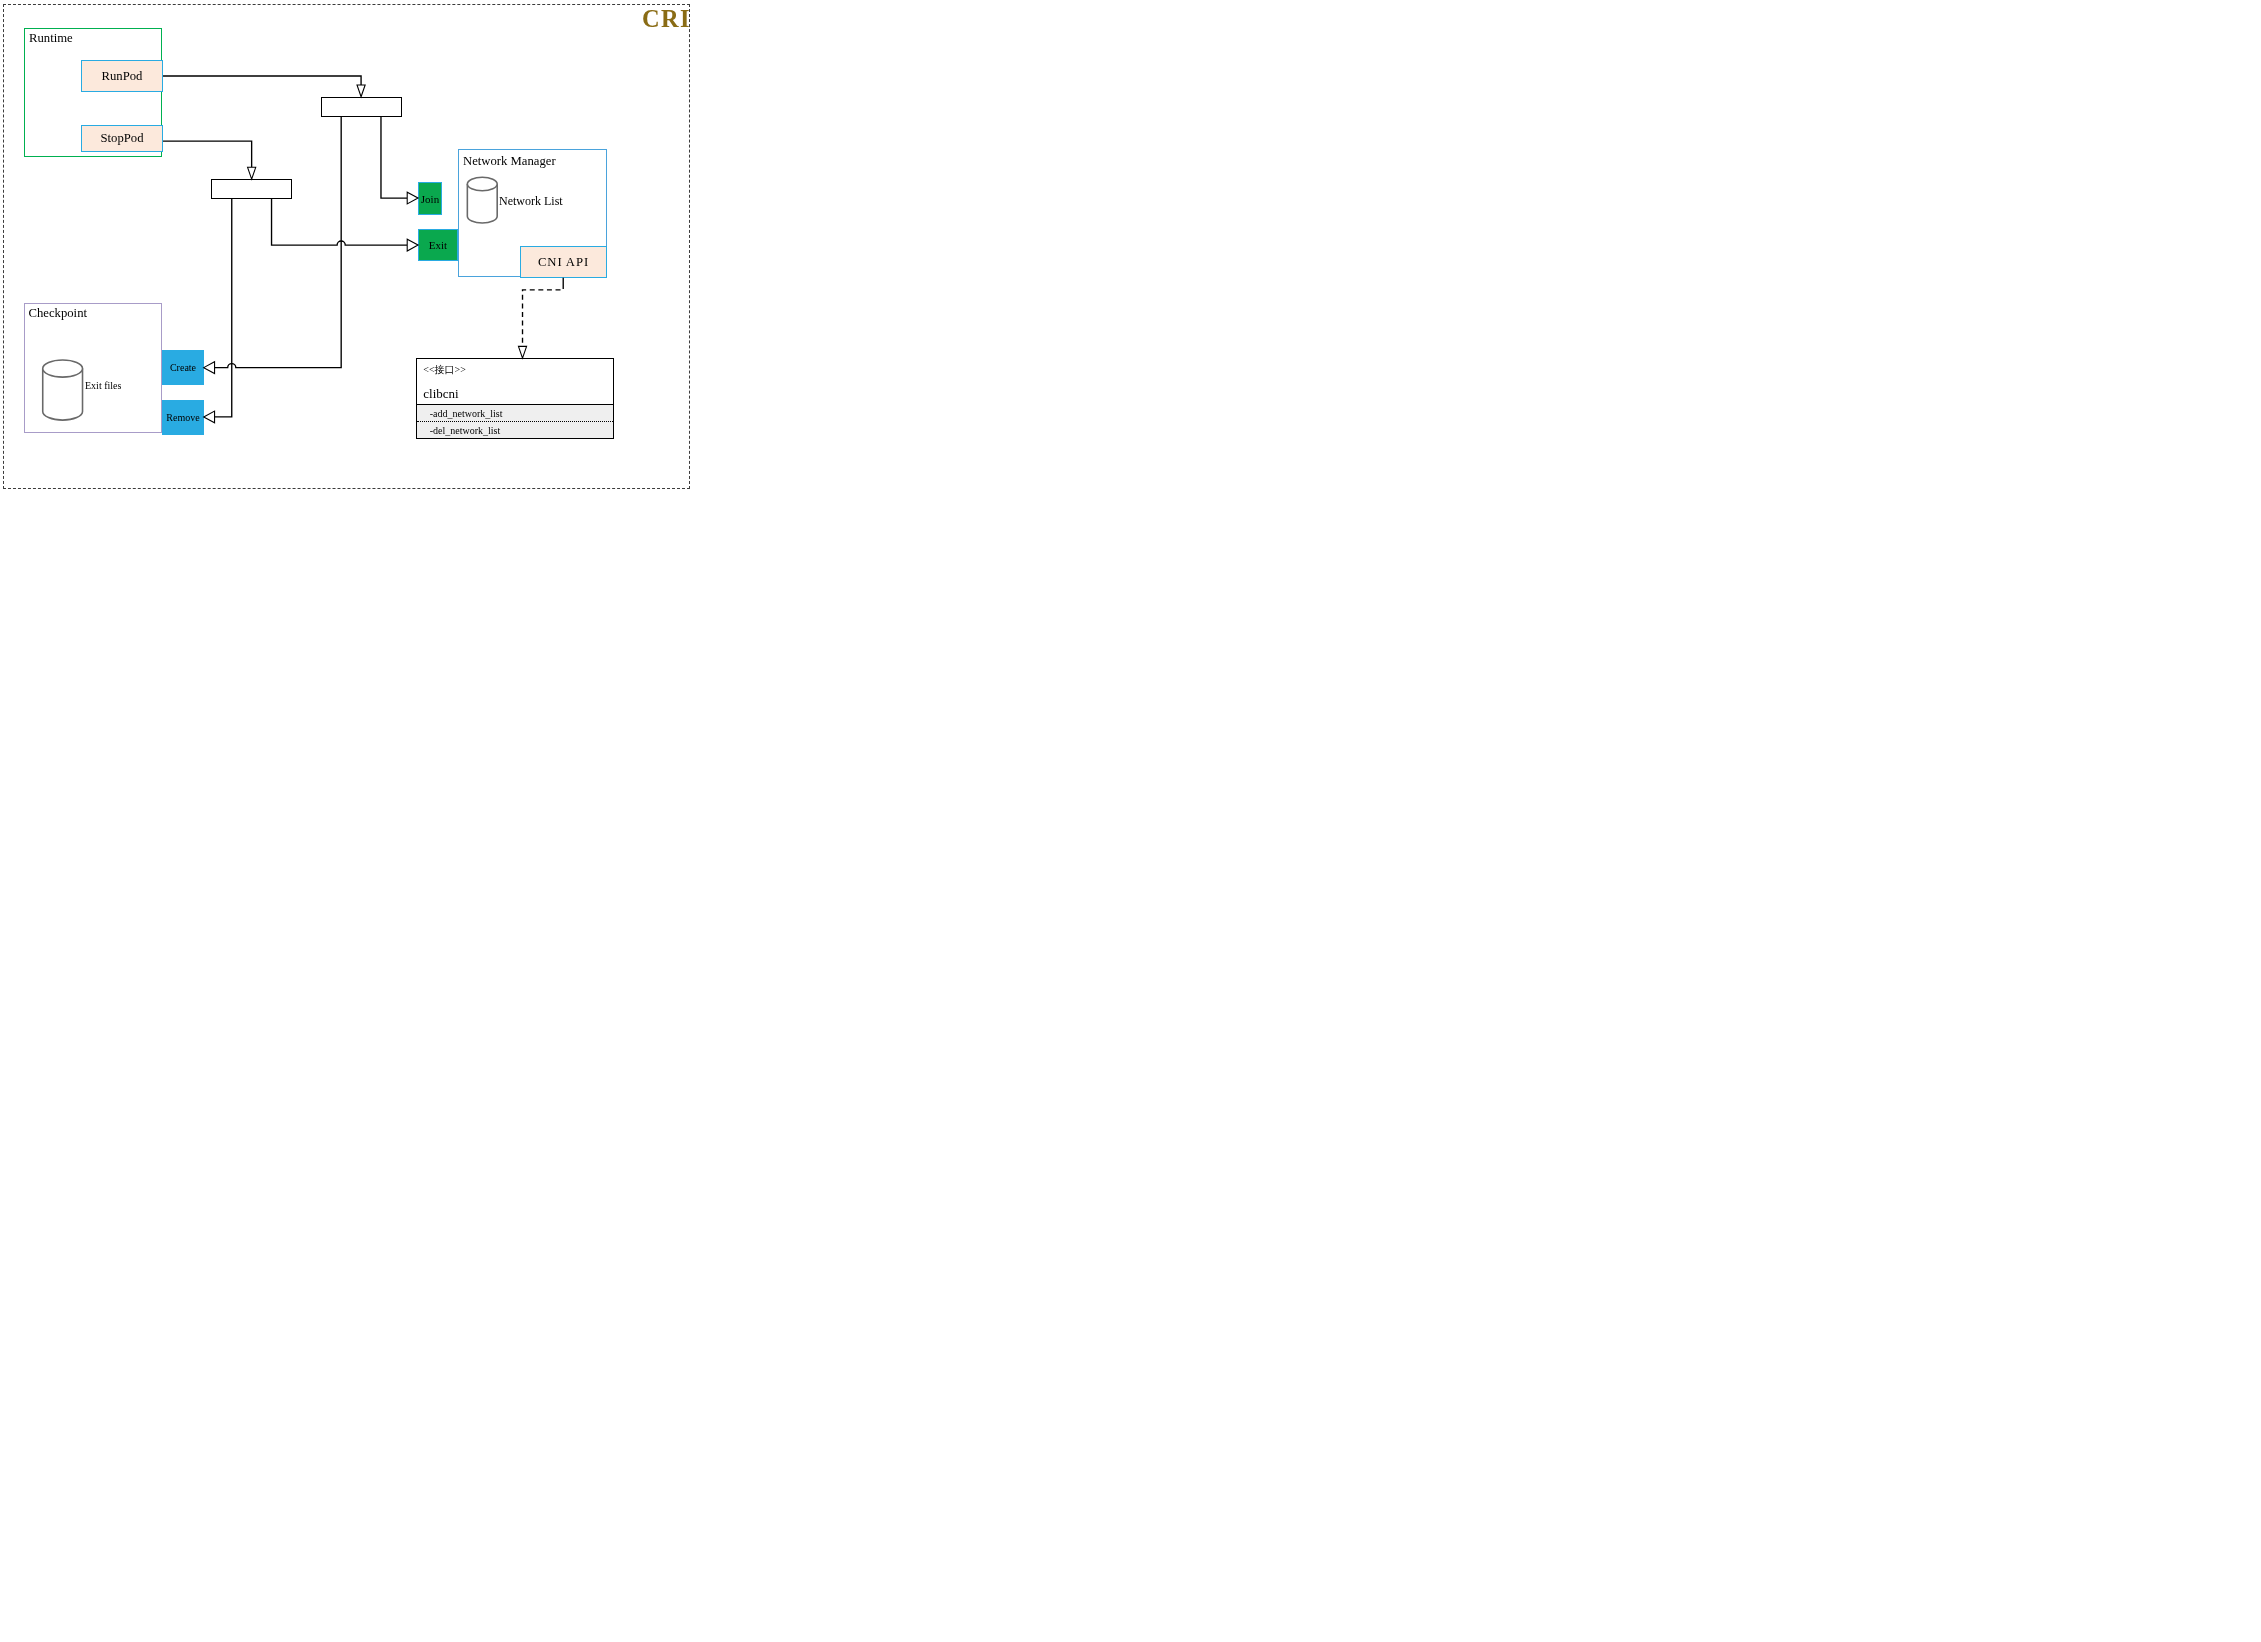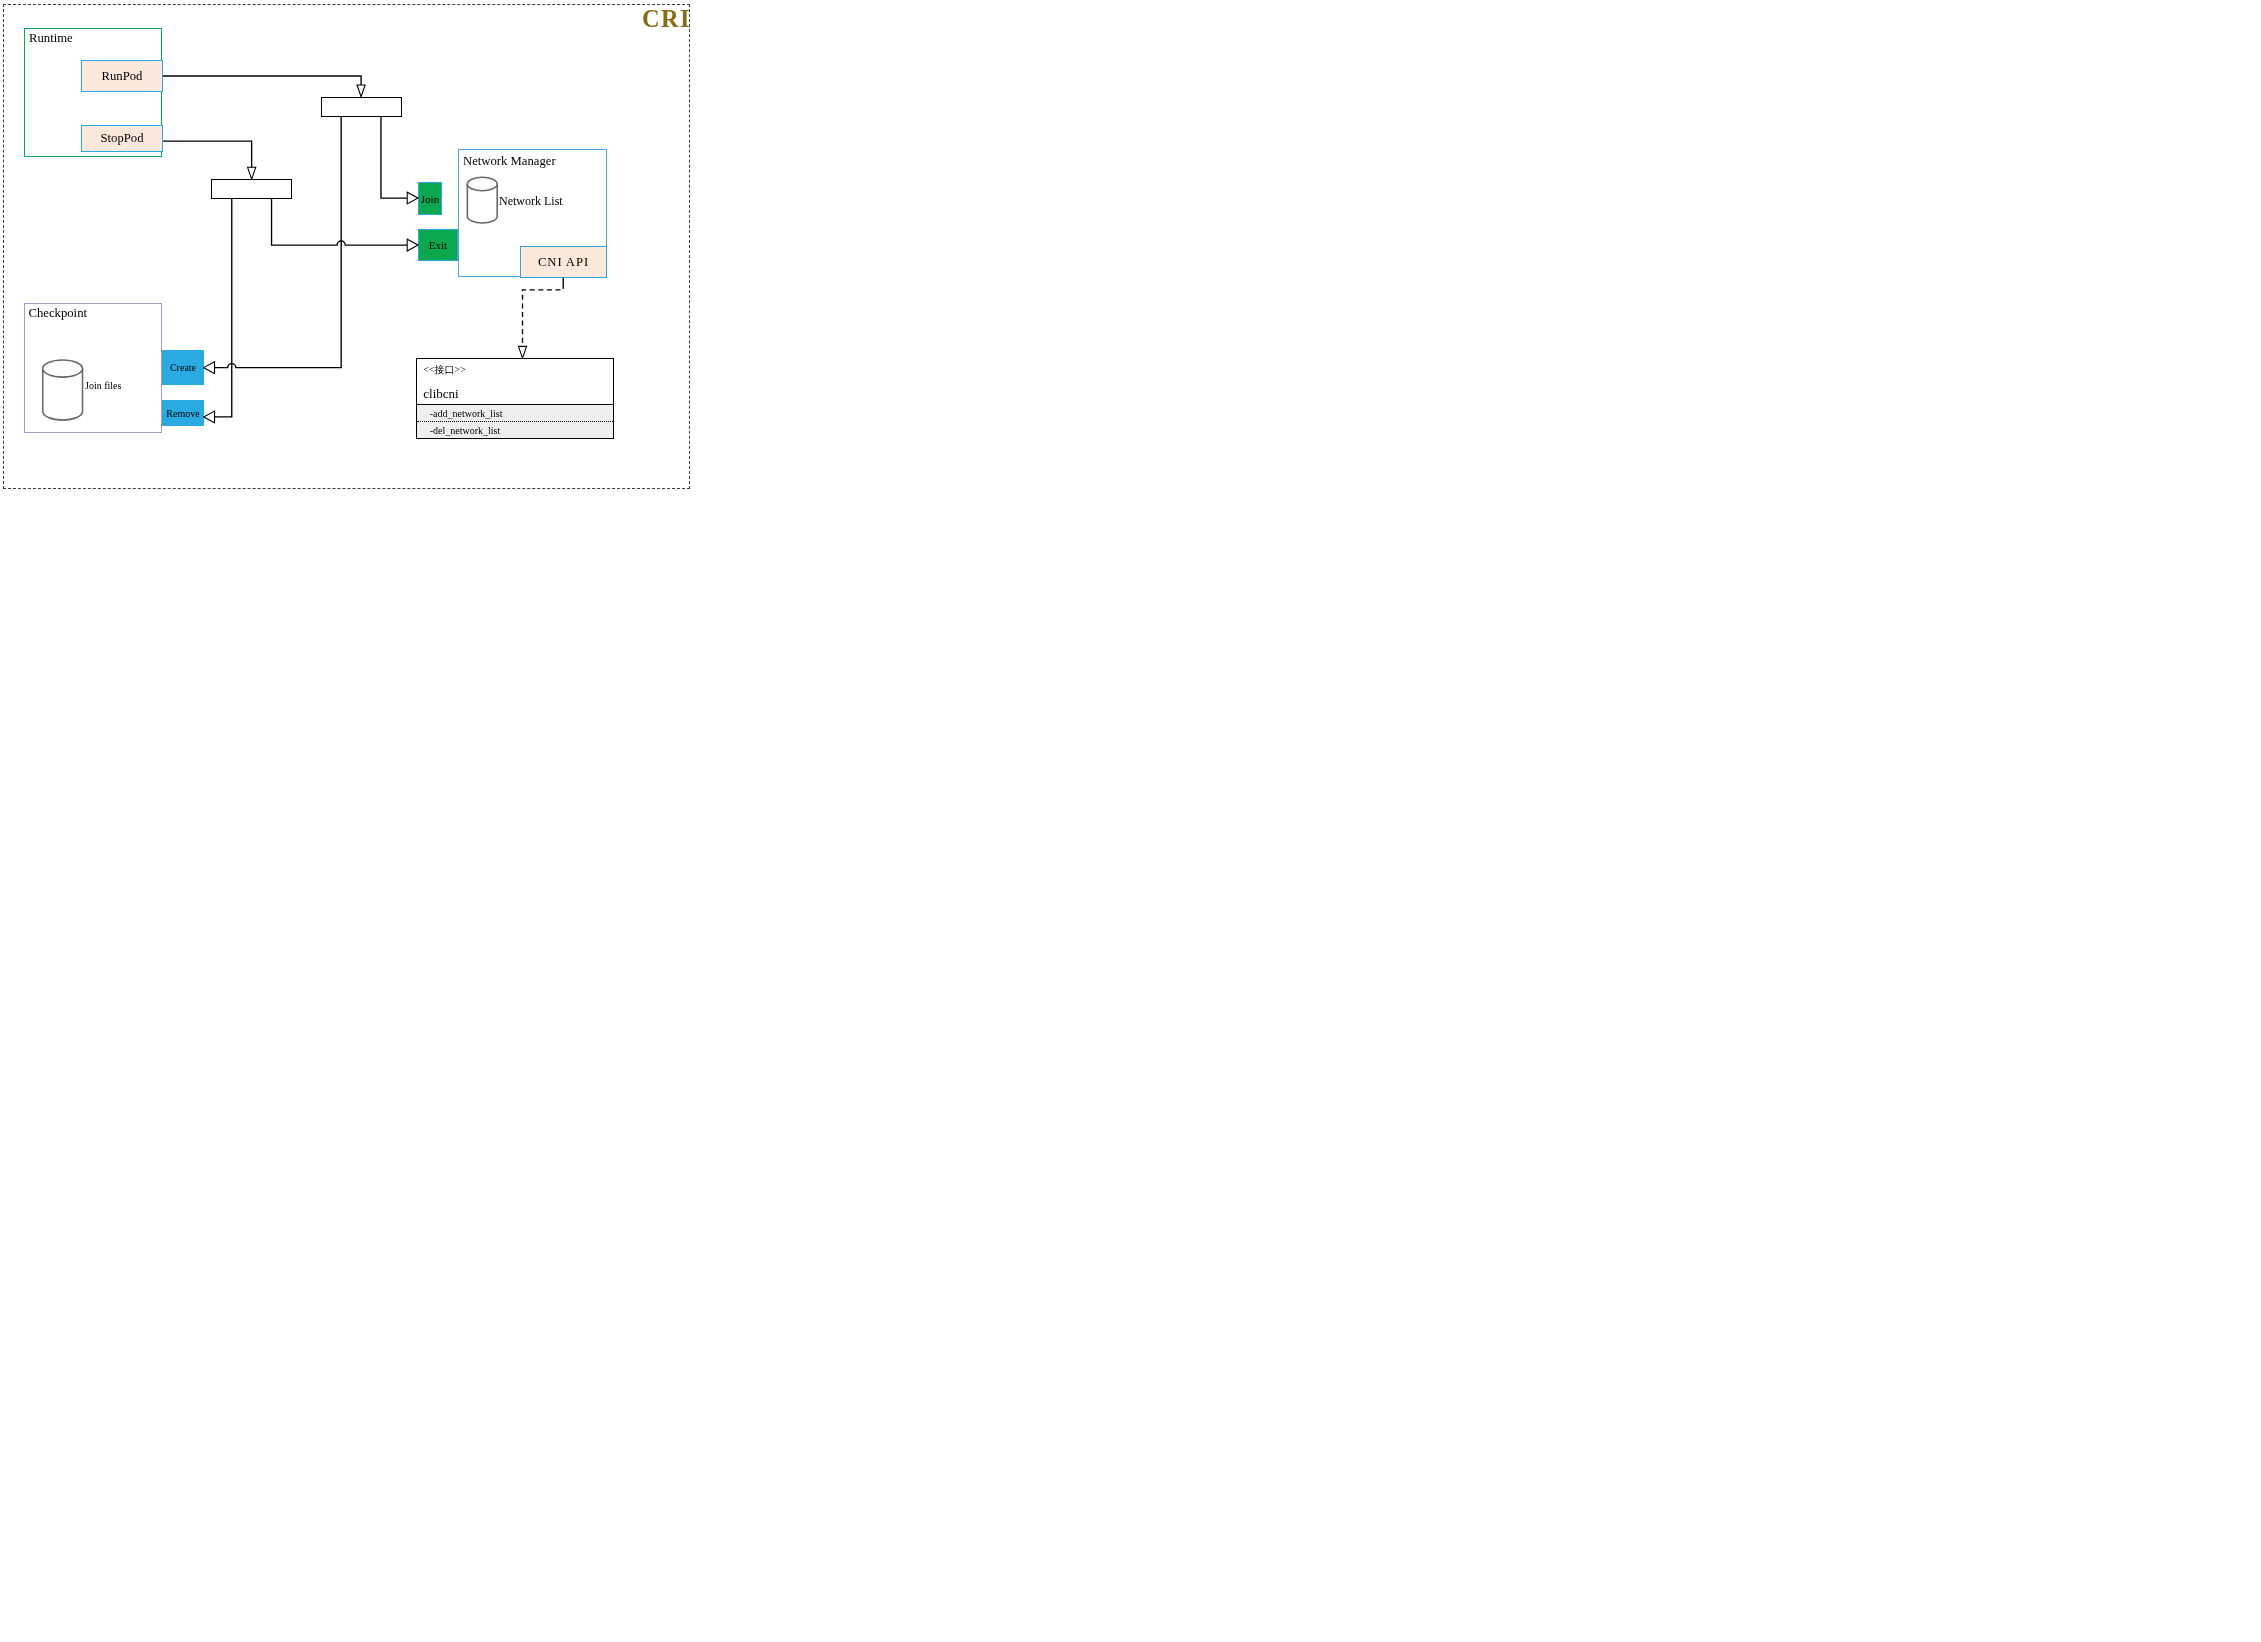--- a/index.html
+++ b/index.html
@@ -84,25 +84,25 @@
   </div>
   <div class="green-btn" style="left:418px;top:229px;width:40px;height:32px;">
     <span>Exit</span>
   </div>
   <div class="peach-btn" style="left:520px;top:246px;width:87px;height:32px;letter-spacing:0.9px;">
     <span>CNI API</span>
   </div>
 
   <div class="box checkpoint-box"></div>
   <div class="group-label" style="left:28.5px;top:306px;">Checkpoint</div>
-  <div class="store-label" style="left:85px;top:380px;font-size:10px;">Join files</div>
+  <div class="store-label" style="left:85px;top:380px;font-size:10px;">Exit files</div>
   <div class="cyan-btn" style="left:162px;top:350px;width:42px;height:35px;">
     <span>Create</span>
   </div>
-  <div class="cyan-btn" style="left:162px;top:400px;width:42px;height:26px;">
+  <div class="cyan-btn" style="left:162px;top:400px;width:42px;height:35px;">
     <span>Remove</span>
   </div>
 
   <div class="uml-box">
     <div class="uml-top">
       <div class="uml-stereotype">&lt;&lt;接口&gt;&gt;</div>
       <div class="uml-name">clibcni</div>
     </div>
     <div class="uml-bottom">
       <div class="uml-method first">-add_network_list</div>

